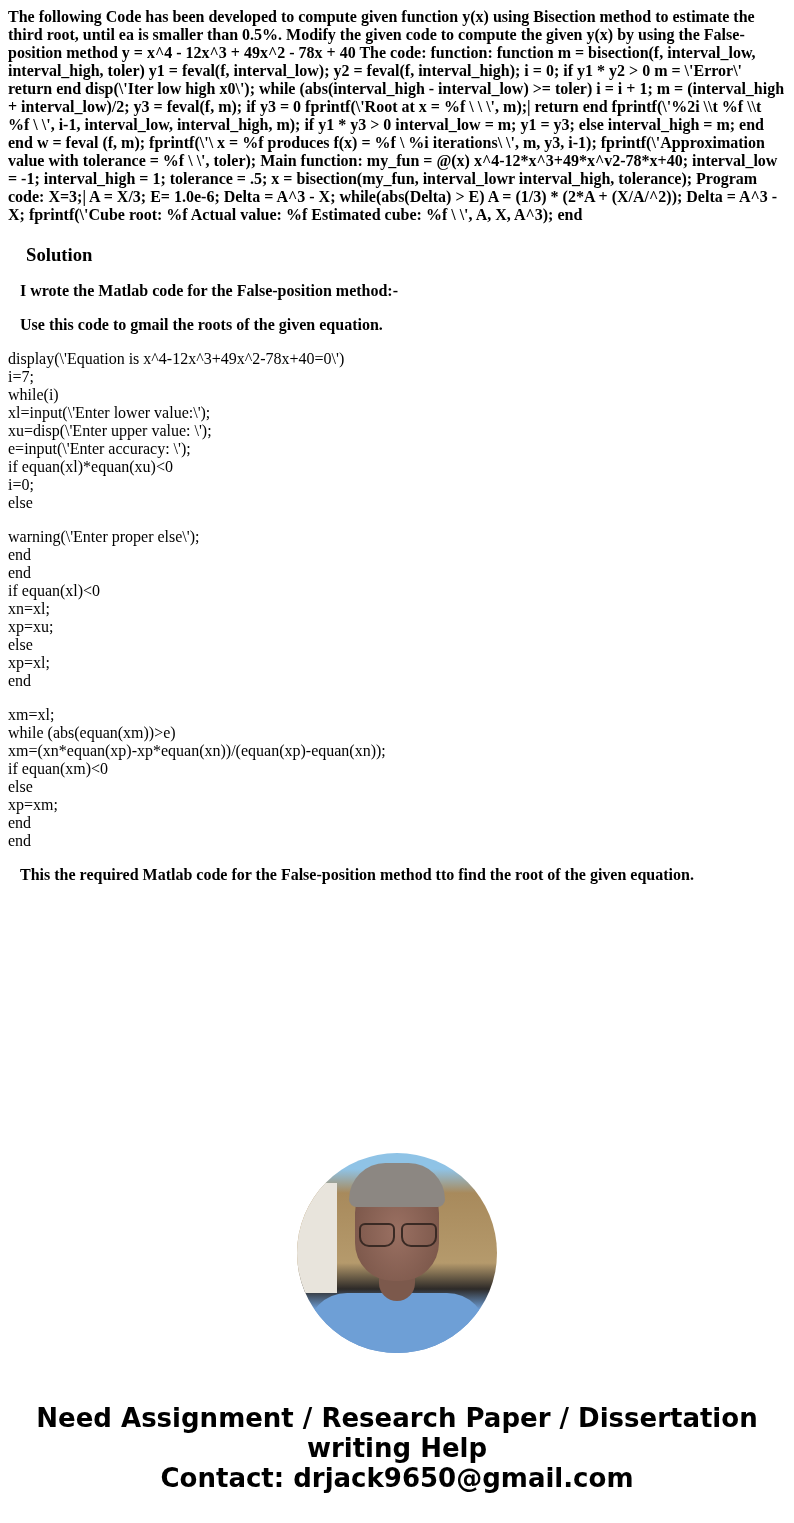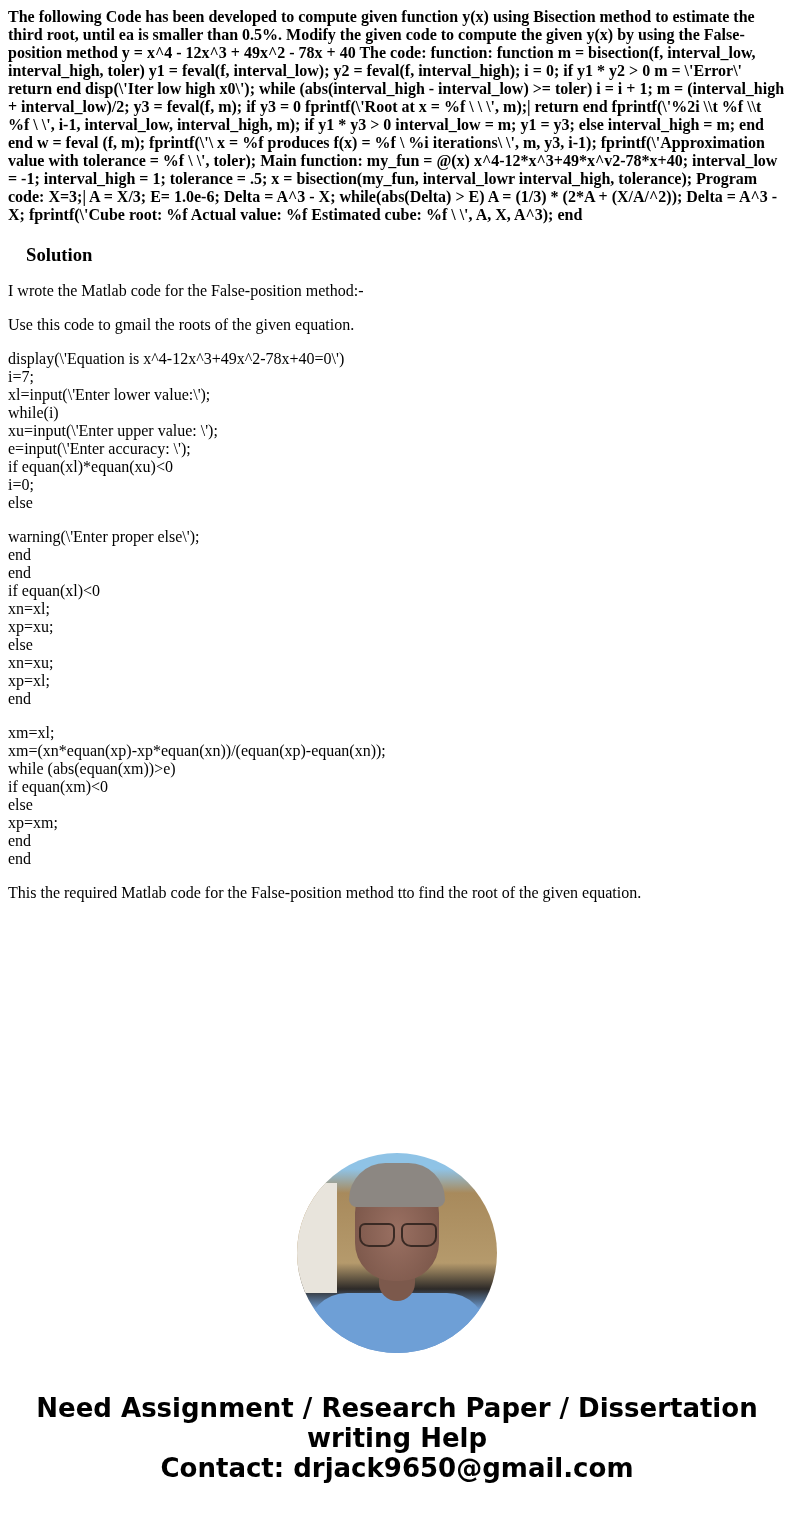--- a/index.html
+++ b/index.html
@@ -14,21 +14,21 @@
   }
   .content { padding: 8px 8px 0 8px; }
   .question { margin: 0 0 0 0; font-weight: bold; }
   .solution-heading {
     font-family: "Liberation Serif", serif;
     font-size: 18.7px;
     font-weight: bold;
     margin: 20px 0 0 18px;
     line-height: 22px;
   }
-  .para { margin: 16px 0 0 0; }
+  .para { margin: 16px 0 0 12px; font-weight: bold; }
   .code-block { margin: 16px 0 0 0; }
   .code-line { display: block; white-space: pre; }
   .footer-area {
     position: absolute;
     left: 0;
     top: 1153px;
     width: 794px;
     text-align: center;
   }
   .avatar {
@@ -67,65 +67,64 @@
   }
   .avatar .neck {
     position: absolute; left: 82px; top: 118px; width: 36px; height: 30px;
     background: #7c594c; border-radius: 0 0 18px 18px;
   }
   .promo {
     font-family: "DejaVu Sans", sans-serif;
     font-weight: bold;
     font-size: 26px;
     line-height: 30px;
-    margin-top: 40px;
+    margin-top: 50px;
     color: #000000;
   }
   .promo span { display: block; }
 </style>
 </head>
 <body>
 
 <div class="content">
   <p class="question">The following Code has been developed to compute given function y(x) using Bisection method to estimate the third root, until ea is smaller than 0.5%. Modify the given code to compute the given y(x) by using the False-position method y = x^4 - 12x^3 + 49x^2 - 78x + 40 The code: function: function m = bisection(f, interval_low, interval_high, toler) y1 = feval(f, interval_low); y2 = feval(f, interval_high); i = 0; if y1 * y2 &gt; 0 m = \'Error\' return end disp(\'Iter low high x0\'); while (abs(interval_high - interval_low) &gt;= toler) i = i + 1; m = (interval_high + interval_low)/2; y3 = feval(f, m); if y3 = 0 fprintf(\'Root at x = %f \ \ \', m);| return end fprintf(\'%2i \\t %f \\t %f \ \', i-1, interval_low, interval_high, m); if y1 * y3 &gt; 0 interval_low = m; y1 = y3; else interval_high = m; end end w = feval (f, m); fprintf(\'\ x = %f produces f(x) = %f \ %i iterations\ \', m, y3, i-1); fprintf(\'Approximation value with tolerance = %f \ \', toler); Main function: my_fun = @(x) x^4-12*x^3+49*x^v2-78*x+40; interval_low = -1; interval_high = 1; tolerance = .5; x = bisection(my_fun, interval_lowr interval_high, tolerance); Program code: X=3;| A = X/3; E= 1.0e-6; Delta = A^3 - X; while(abs(Delta) &gt; E) A = (1/3) * (2*A + (X/A/^2)); Delta = A^3 - X; fprintf(\'Cube root: %f Actual value: %f Estimated cube: %f \ \', A, X, A^3); end</p>
 
   <h3 class="solution-heading">Solution</h3>
 
   <p class="para">I wrote the Matlab code for the False-position method:-</p>
   <p class="para">Use this code to gmail the roots of the given equation.</p>
 
   <div class="code-block">
     <span class="code-line">display(\'Equation is x^4-12x^3+49x^2-78x+40=0\')</span>
     <span class="code-line">i=7;</span>
+    <span class="code-line">while(i)</span>
     <span class="code-line">xl=input(\'Enter lower value:\');</span>
-    <span class="code-line">while(i)</span>
-    <span class="code-line">xu=input(\'Enter upper value: \');</span>
+    <span class="code-line">xu=disp(\'Enter upper value: \');</span>
     <span class="code-line">e=input(\'Enter accuracy: \');</span>
     <span class="code-line">if equan(xl)*equan(xu)&lt;0</span>
     <span class="code-line">i=0;</span>
     <span class="code-line">else</span>
   </div>
 
   <div class="code-block">
     <span class="code-line">warning(\'Enter proper else\');</span>
     <span class="code-line">end</span>
     <span class="code-line">end</span>
     <span class="code-line">if equan(xl)&lt;0</span>
     <span class="code-line">xn=xl;</span>
     <span class="code-line">xp=xu;</span>
     <span class="code-line">else</span>
-    <span class="code-line">xn=xu;</span>
     <span class="code-line">xp=xl;</span>
     <span class="code-line">end</span>
   </div>
 
   <div class="code-block">
     <span class="code-line">xm=xl;</span>
+    <span class="code-line">while (abs(equan(xm))&gt;e)</span>
     <span class="code-line">xm=(xn*equan(xp)-xp*equan(xn))/(equan(xp)-equan(xn));</span>
-    <span class="code-line">while (abs(equan(xm))&gt;e)</span>
     <span class="code-line">if equan(xm)&lt;0</span>
     <span class="code-line">else</span>
     <span class="code-line">xp=xm;</span>
     <span class="code-line">end</span>
     <span class="code-line">end</span>
   </div>
 
   <p class="para">This the required Matlab code for the False-position method tto find the root of the given equation.</p>
 </div>
 

